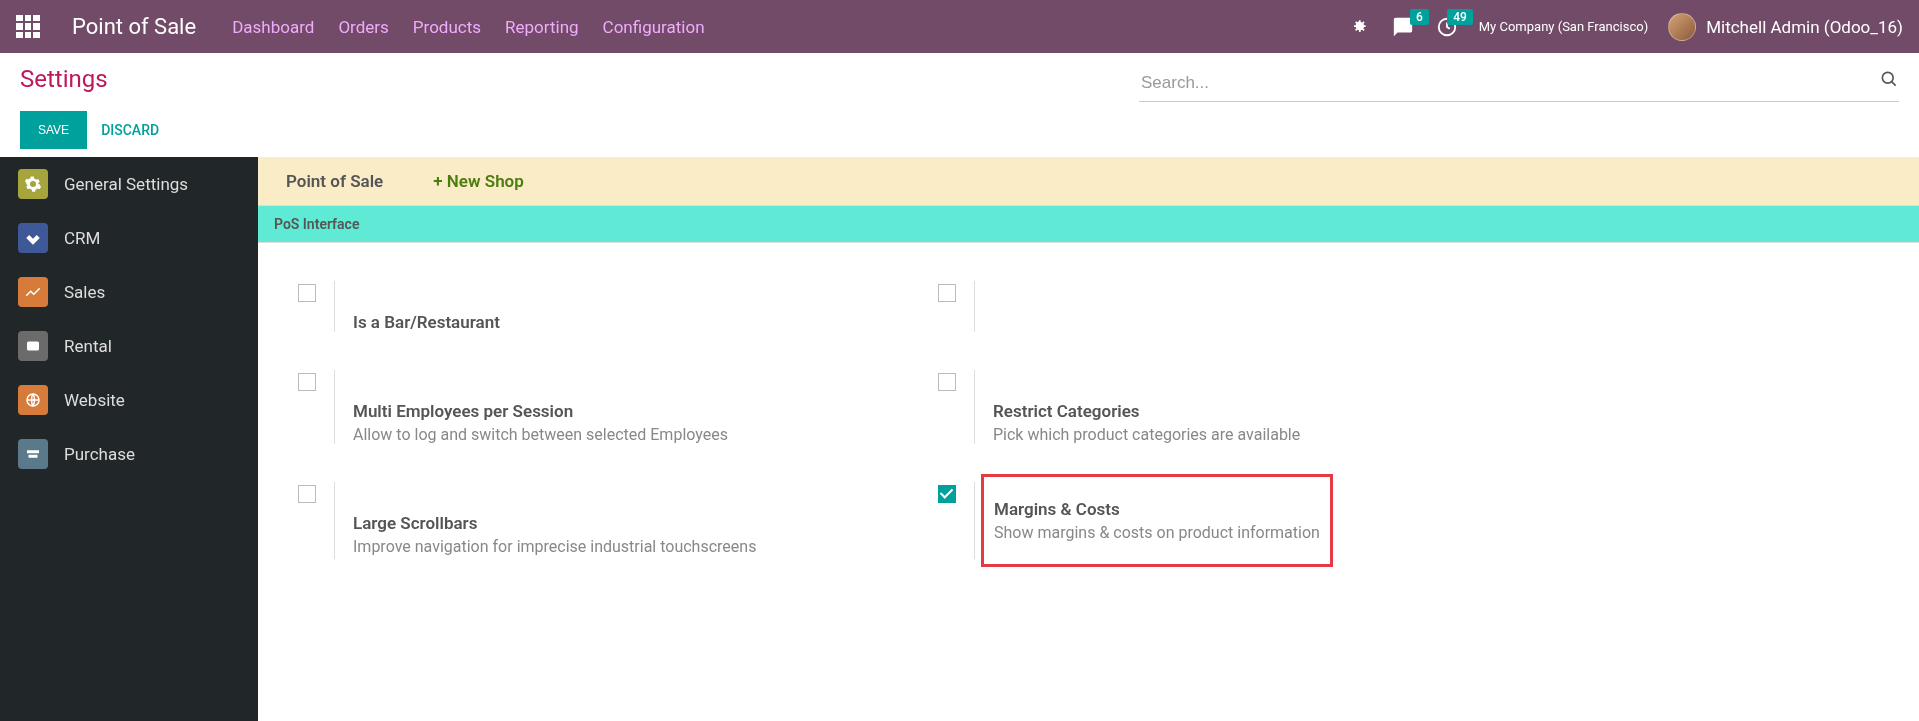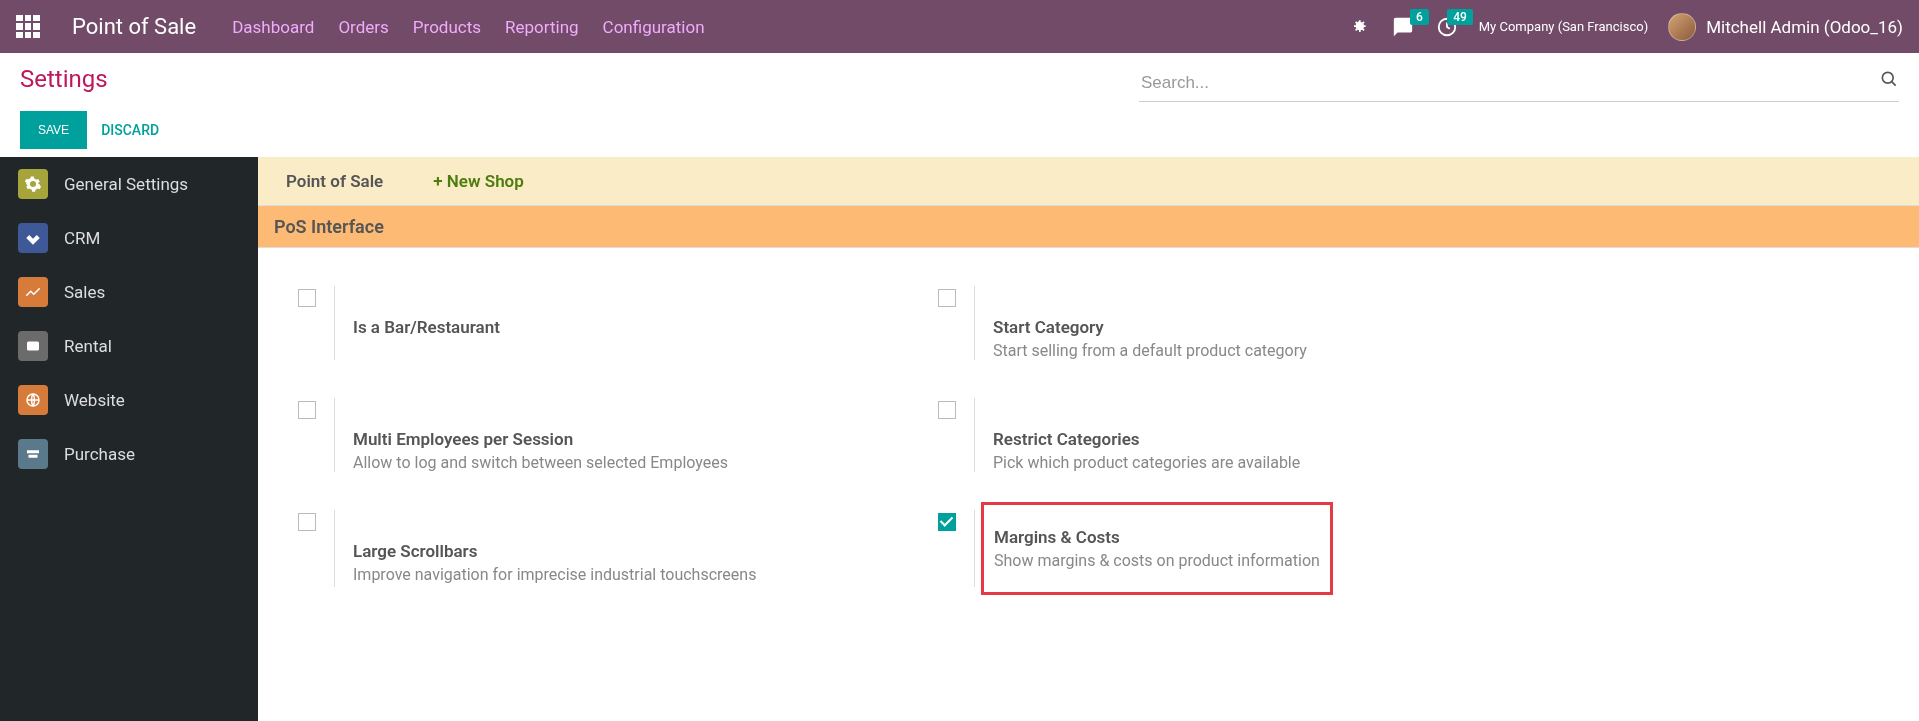--- a/index.html
+++ b/index.html
@@ -43,21 +43,21 @@
 .side-icon.web  { background: #d67b3a; }
 .side-icon.elearn{ background: #8b5a5a; }
 .side-icon.purchase{ background: #5a7a8b; }
 
 .content { flex: 1; }
 .pos-bar { background: #fbecc8; padding: 14px 28px; display: flex; align-items: center; gap: 50px; }
 .pos-label { font-size: 17px; font-weight: 600; color: #555; }
 .pos-select { display: flex; align-items: center; justify-content: space-between; width: 300px; border-bottom: 1px solid #999; padding: 4px 2px; font-size: 17px; color: #555; cursor: pointer; }
 .caret { width: 0; height: 0; border-left: 5px solid transparent; border-right: 5px solid transparent; border-top: 6px solid #555; }
 .new-shop { color: #4d7c0f; font-size: 17px; font-weight: 600; cursor: pointer; }
-.section-header { background: #fdba74; padding: 10px 16px; font-size: 18px; font-weight: 600; color: #555; border-top: 1px solid #ddd; border-bottom: 1px solid #ddd; }
+.section-header { background: #5eead4; padding: 10px 16px; font-size: 14px; font-weight: 600; color: #555; border-top: 1px solid #ddd; border-bottom: 1px solid #ddd; }
 
 .settings-grid { padding: 38px 20px 20px 40px; display: grid; grid-template-columns: 1fr 1fr; column-gap: 40px; row-gap: 38px; max-width: 1300px; }
 .setting { display: flex; gap: 18px; align-items: flex-start; }
 .setting-check { width: 18px; height: 18px; border: 1px solid #bbb; margin-top: 3px; flex-shrink: 0; cursor: pointer; position: relative; }
 .setting-check.checked { background: #00a09d; border-color: #00a09d; }
 .setting-check.checked::after { content: ""; position: absolute; left: 4px; top: 0px; width: 5px; height: 10px; border: solid #fff; border-width: 0 2px 2px 0; transform: rotate(45deg); }
 .sep { width: 1px; align-self: stretch; background: #ddd; }
 .setting-body { display: flex; flex-direction: column; gap: 4px; margin-top: 31px; }
 .setting-title { font-size: 17px; font-weight: 600; color: #555; }
 .setting-desc { font-size: 16px; color: #888; }
@@ -196,24 +196,20 @@
       <div class="setting">
         <div class="setting-check"></div>
         <div class="sep"></div>
         <div class="setting-body">
           <span class="setting-title">Is a Bar/Restaurant</span>
         </div>
       </div>
       <div class="setting">
         <div class="setting-check"></div>
         <div class="sep"></div>
-        <div class="setting-body">
-          <span class="setting-title">Start Category</span>
-          <span class="setting-desc">Start selling from a default product category</span>
-        </div>
       </div>
 
       <div class="setting">
         <div class="setting-check"></div>
         <div class="sep"></div>
         <div class="setting-body">
           <span class="setting-title">Multi Employees per Session</span>
           <span class="setting-desc">Allow to log and switch between selected Employees</span>
         </div>
       </div>

